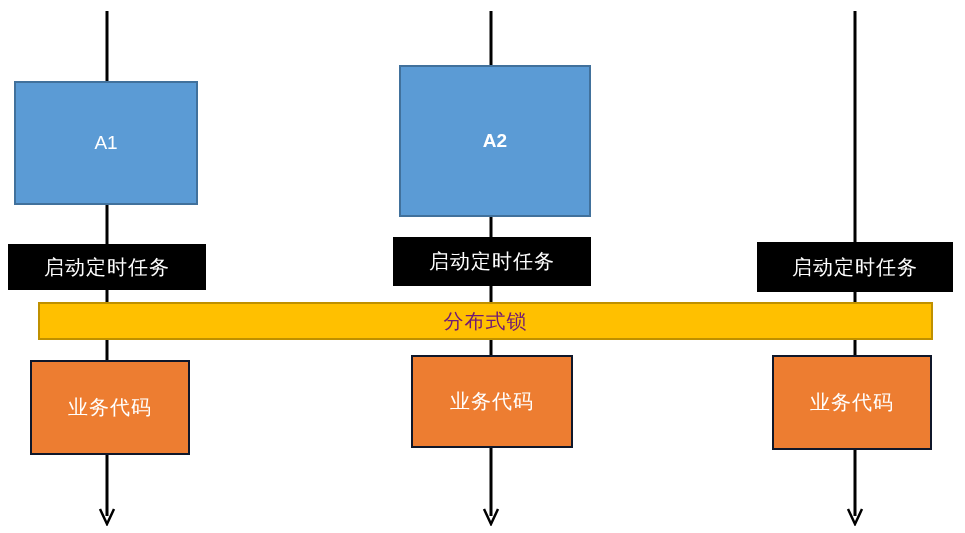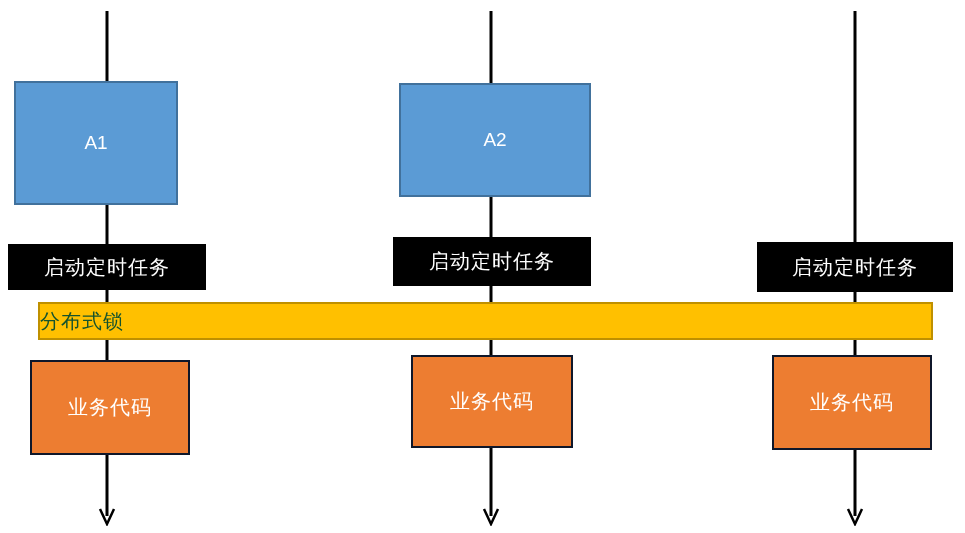--- a/index.html
+++ b/index.html
@@ -35,22 +35,22 @@
     color: #ffffff;
     z-index: 2;
     text-align: center;
   }
   .node-box {
     background: #5B9BD5;
     border: 2px solid #41719C;
     font-family: "Liberation Sans", sans-serif;
     font-size: 19px;
   }
-  .node-box.c1 { left: 14px;  top: 81px; width: 164px; height: 124px; }
-  .node-box.c2 { left: 399px; top: 83px; width: 192px; height: 114px; }
+  .node-box.c1 { left: 14px;  top: 81px; width: 184px; height: 124px; }
+  .node-box.c2 { left: 399px; top: 65px; width: 192px; height: 152px; font-weight: bold; }
   .node-box.c3 { left: 757px; top: 80px; width: 191px; height: 124px; }
 
   .task-box {
     background: #000000;
     font-family: "Liberation Serif", "DejaVu Serif", serif;
     font-size: 20px;
     letter-spacing: 1px;
   }
   .task-box.c1 { left: 8px;   top: 244px; width: 198px; height: 46px; }
   .task-box.c2 { left: 393px; top: 237px; width: 198px; height: 49px; }
@@ -60,21 +60,22 @@
     position: absolute;
     box-sizing: border-box;
     left: 38px;
     top: 302px;
     width: 895px;
     height: 38px;
     background: #FFC000;
     border: 2px solid #BF9000;
     display: flex;
     align-items: center;
-    color: #14532d;
+    justify-content: center;
+    color: #701a75;
     font-family: "Liberation Serif", "DejaVu Serif", serif;
     font-size: 20px;
     letter-spacing: 1px;
     z-index: 3;
   }
 
   .code-box {
     background: #ED7D31;
     border: 2px solid #0f172a;
     font-family: "Liberation Serif", "DejaVu Serif", serif;

